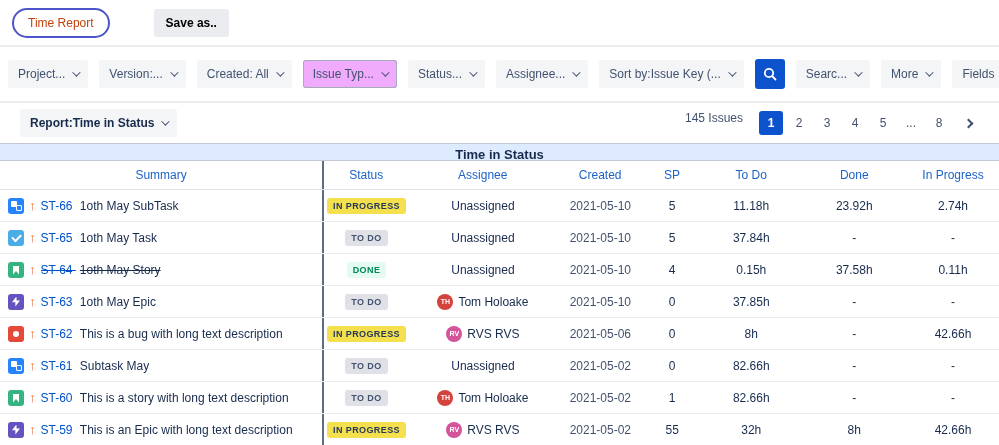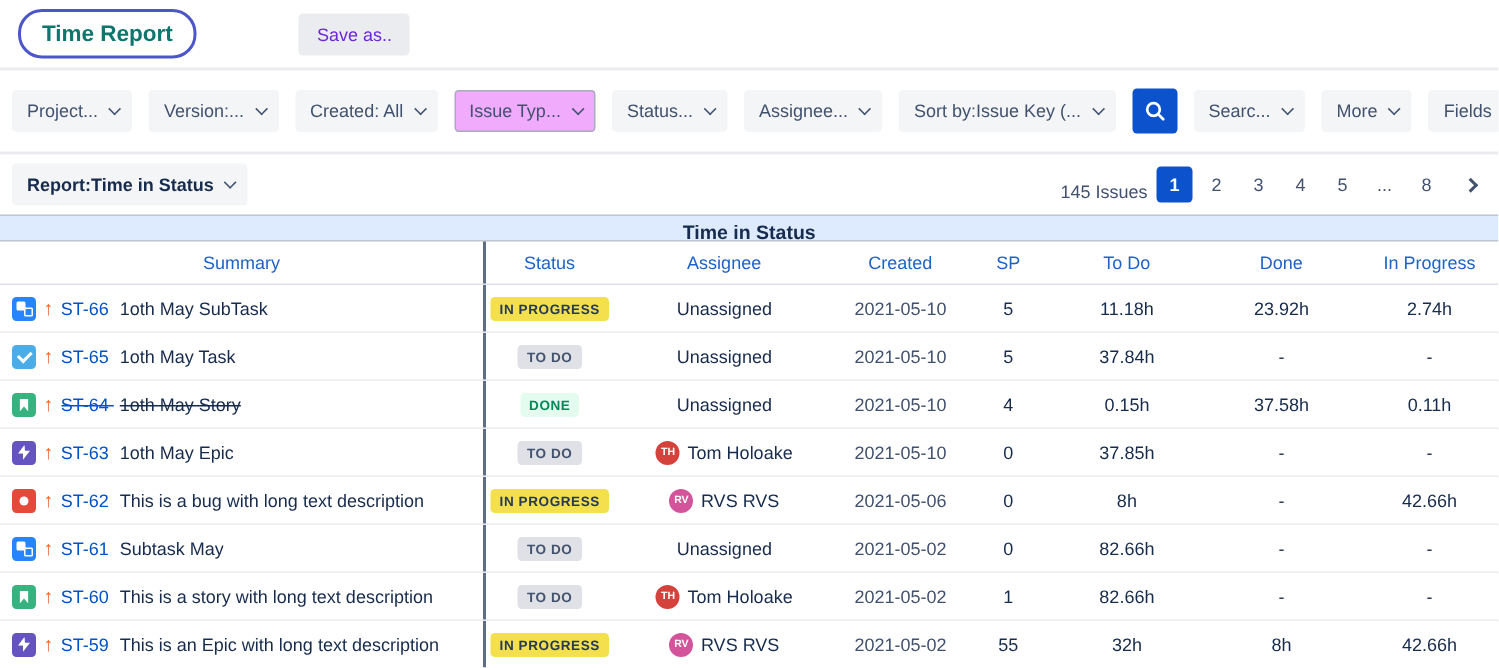--- a/index.html
+++ b/index.html
@@ -2,41 +2,41 @@
 <html><head>
 <meta charset="utf-8">
 <style>
   * { box-sizing: border-box; margin: 0; padding: 0; }
   html, body { width: 999px; height: 445px; overflow: hidden; background: #fff;
     font-family: "Liberation Sans", sans-serif; color: #172B4D; }
 
   
   .topbar { display: flex; align-items: center; height: 47px; padding: 0 12px;
     border-bottom: 2px solid #EBECF0; gap: 44px; }
-  .btn-timereport { background: #fff; border: 2px solid #4C56C8; color: #0f766e;
-    border-radius: 16px; padding: 6px 14px; font-size: 15px; font-weight: 700; cursor: pointer; }
-  .btn-saveas { background: #EBECF0; border: none; color: #6d28d9; border-radius: 3px;
-    padding: 7px 12px; font-size: 12px; font-weight: 400; cursor: pointer; margin-left: 24px; }
+  .btn-timereport { background: #fff; border: 2px solid #4C56C8; color: #c2410c;
+    border-radius: 16px; padding: 6px 14px; font-size: 12px; font-weight: 400; cursor: pointer; }
+  .btn-saveas { background: #EBECF0; border: none; color: #000000; border-radius: 3px;
+    padding: 7px 12px; font-size: 12px; font-weight: 700; cursor: pointer; }
 
   
   .filterbar { display: flex; align-items: center; height: 56px; padding: 0 8px;
     gap: 11px; border-bottom: 2px solid #EBECF0; }
   .fbtn { background: #F4F5F7; border: none; border-radius: 3px; padding: 7px 10px;
     font-size: 12px; color: #42526E; display: inline-flex; align-items: center; gap: 7px;
     white-space: nowrap; cursor: pointer; font-weight: 500; }
   .fbtn.selected { background: #f0abfc; box-shadow: inset 0 0 0 1px #A5ADBA; }
   .chev { width: 6px; height: 6px; border-right: 1.5px solid #42526E;
     border-bottom: 1.5px solid #42526E; transform: rotate(45deg) translateY(-2px); flex: none; }
   .search-btn { width: 30px; height: 30px; background: #0C52CC; border: none; border-radius: 3px;
     display: inline-flex; align-items: center; justify-content: center; cursor: pointer; flex: none; }
   .right-group { margin-left: auto; display: flex; gap: 11px; }
 
   
-  .reportbar { display: flex; align-items: center; height: 40px; padding: 0 8px; }
-  .rb-right { margin-left: auto; display: flex; align-items: flex-end; gap: 6px; }
+  .reportbar { display: flex; align-items: center; height: 40px; padding: 0 20px; }
+  .rb-right { margin-left: auto; display: flex; align-items: flex-start; gap: 16px; }
   .issues-count { font-size: 12px; color: #42526E; }
   .pages { display: flex; align-items: center; gap: 4px; }
   .page { min-width: 24px; height: 24px; display: inline-flex; align-items: center;
     justify-content: center; font-size: 12px; color: #42526E; border-radius: 3px; cursor: pointer; }
   .page.active { background: #0C52CC; color: #fff; font-weight: 600; cursor: default; }
   .page.ellipsis { cursor: default; }
   .next-chev { width: 7px; height: 7px; border-right: 2px solid #42526E;
     border-top: 2px solid #42526E; transform: rotate(45deg); margin-left: 2px; }
 
   

